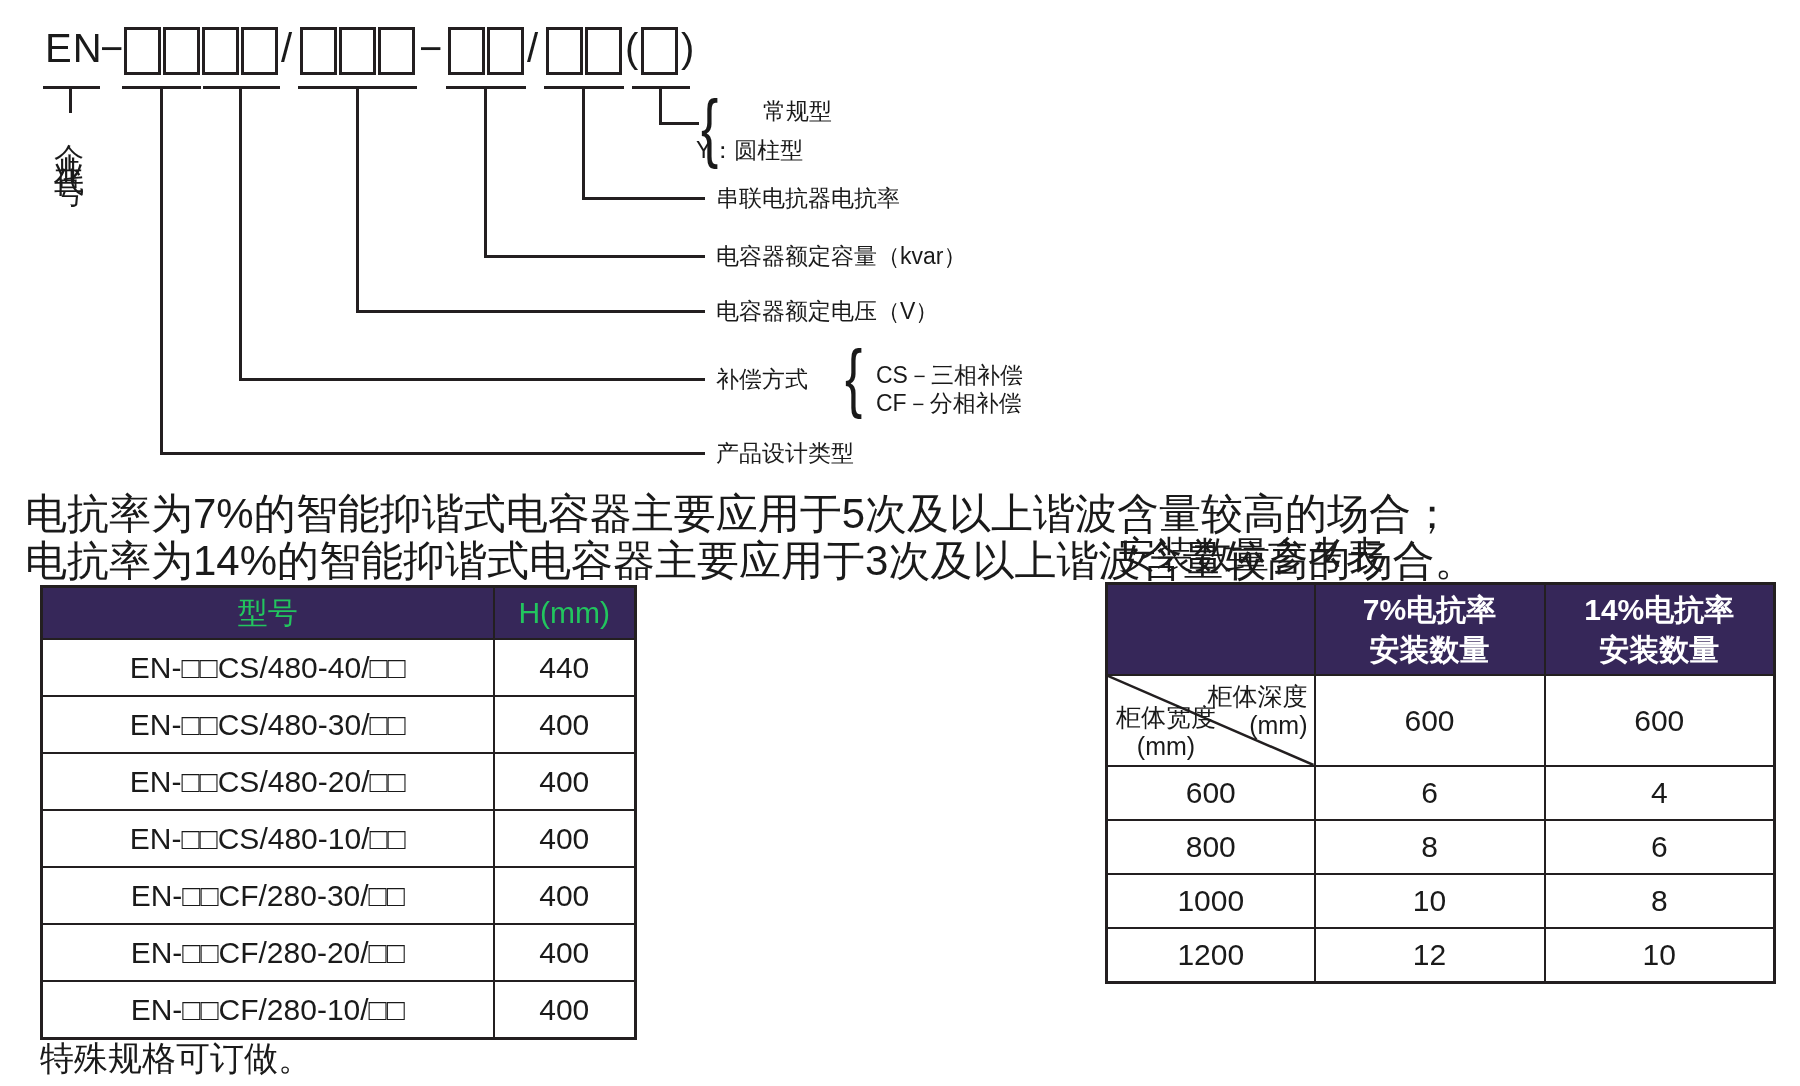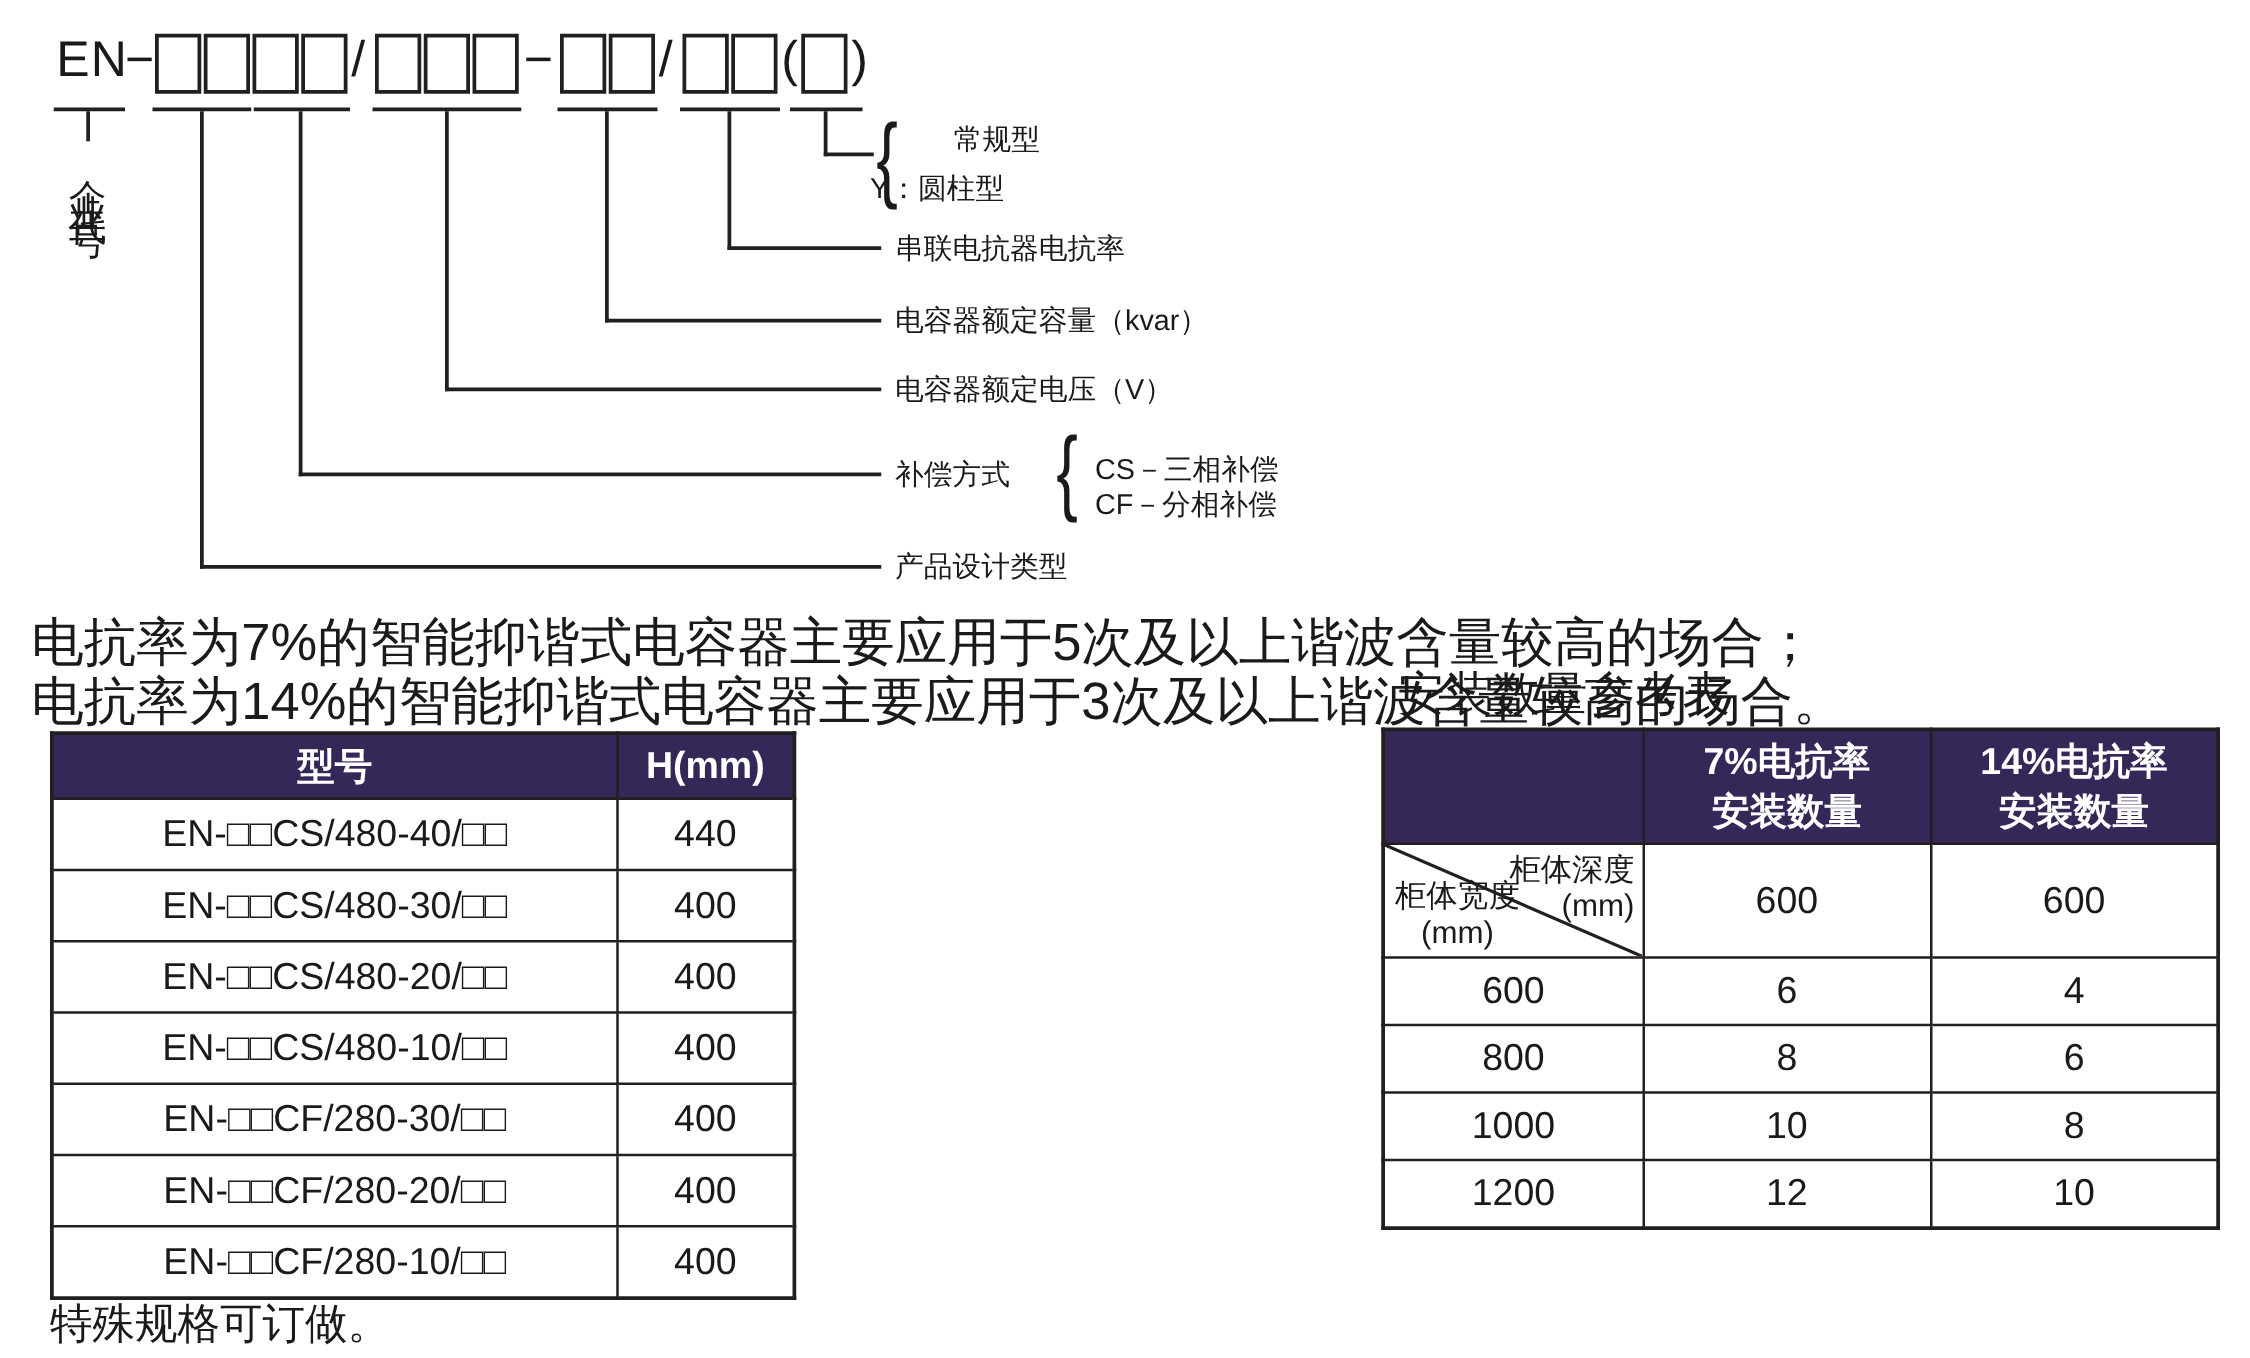--- a/index.html
+++ b/index.html
@@ -11,21 +11,21 @@
   .ln{position:absolute;background:#231f20}
   .fbox{position:absolute;top:27px;box-sizing:border-box;width:37px;height:48px;border:3px solid #231f20;background:#fff}
   .sym{position:absolute;top:22px;font-size:40px;line-height:52px;white-space:nowrap;letter-spacing:1px}
   .lbl{position:absolute;font-size:23px;line-height:32px;white-space:nowrap}
   .vtext{position:absolute;left:48px;top:120px;font-size:30px;writing-mode:vertical-lr;text-orientation:upright;letter-spacing:12px}
   .brace{position:absolute;font-size:72px;font-weight:300;line-height:74px;transform:scale(.72,1.05);transform-origin:left top}
   .para{position:absolute;left:25px;font-size:42px;line-height:40px;white-space:nowrap}
   .tbl{position:absolute;border-collapse:collapse;table-layout:fixed;background:#fff}
   .tbl td,.tbl th{border:2px solid #231f20;text-align:center;vertical-align:middle;padding:0}
   .tbl{border:3px solid #231f20}
-  .mt th{background:#362759;color:#ffffff;font-size:30px;font-weight:700;height:50px}
+  .mt th{background:#362759;color:#22c55e;font-size:30px;font-weight:400;height:50px}
   .mt td{font-size:30px;height:55px}
   .it th{background:#362759;color:#ffffff;font-size:30px;font-weight:600;height:89px;white-space:pre-line;line-height:40px}
   .it td{font-size:30px}
   .it .rowh{height:54px}
   .diagcell{position:relative;height:89px}
   .diagsvg{position:absolute;left:0;top:0;width:100%;height:100%}
   .diag-tr{position:absolute;right:6px;top:6px;text-align:right;font-size:25px;line-height:29px;white-space:nowrap}
   .diag-bl{position:absolute;left:8px;bottom:4px;text-align:center;font-size:25px;line-height:29px;white-space:nowrap}
   .title{position:absolute;font-size:38px;white-space:nowrap}
   .note{position:absolute;font-size:34px;white-space:nowrap}

